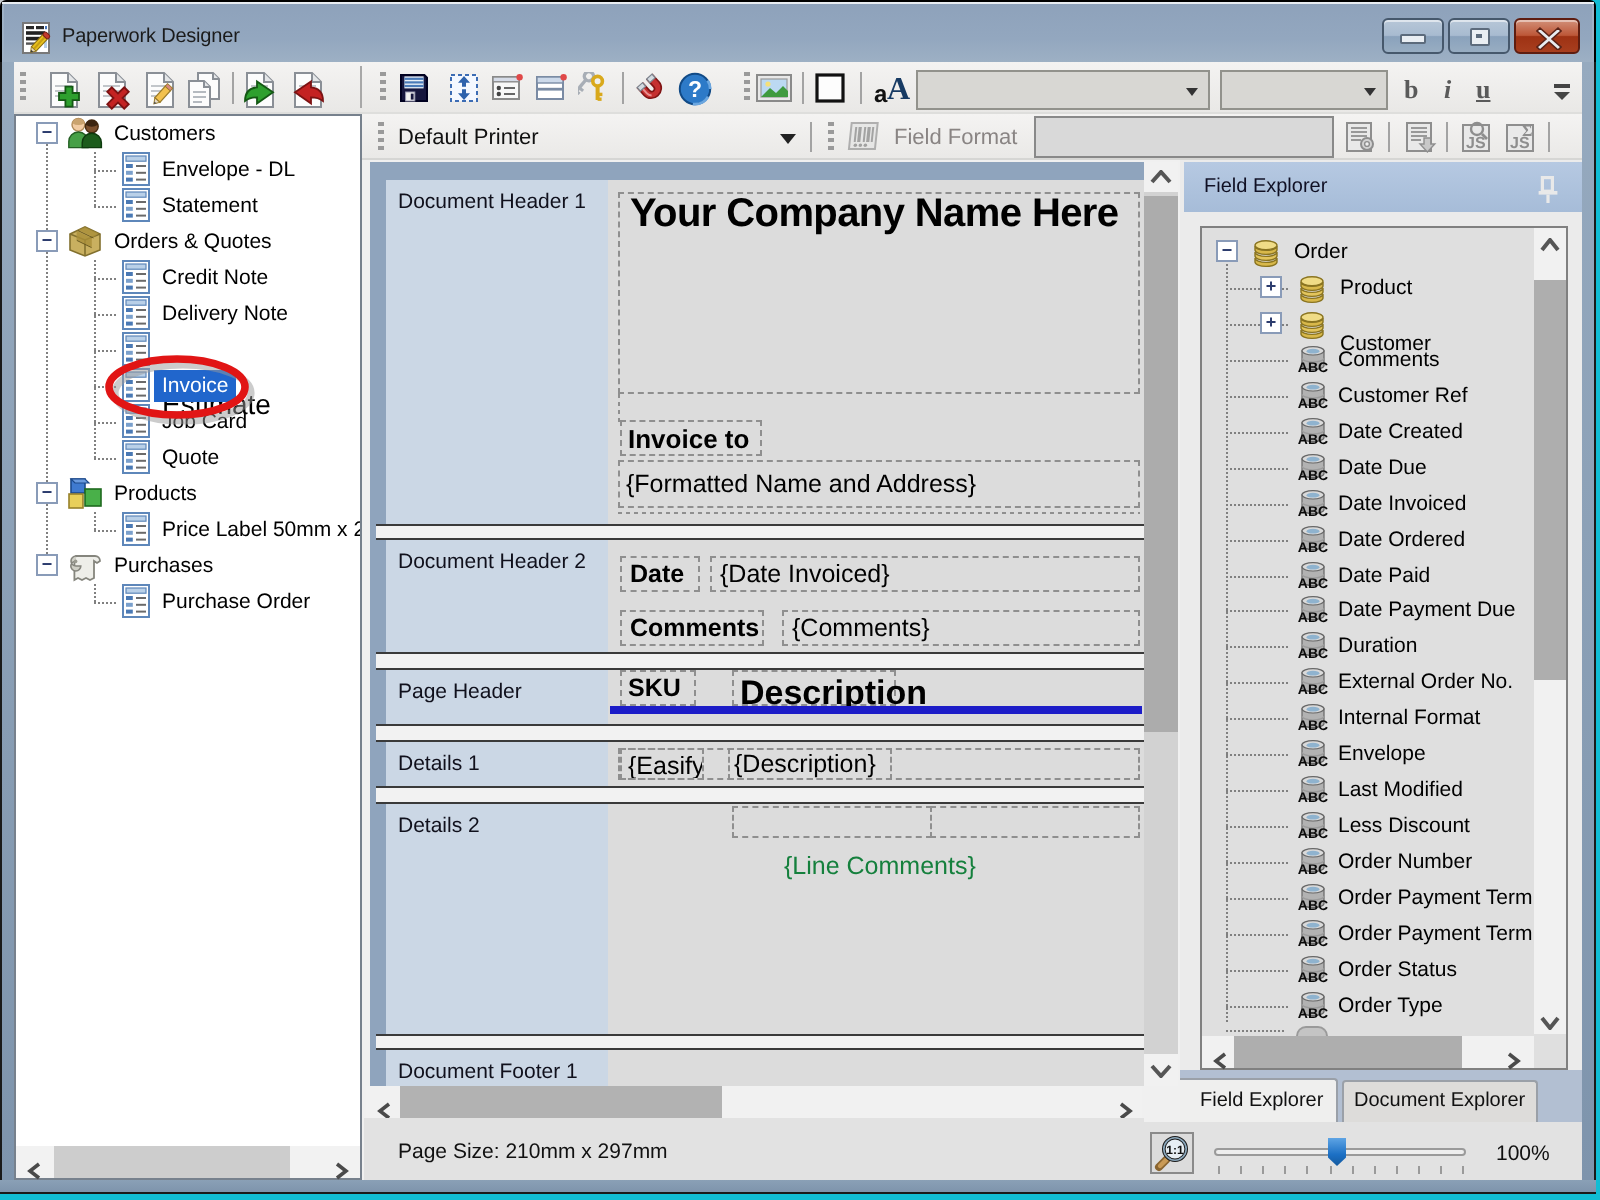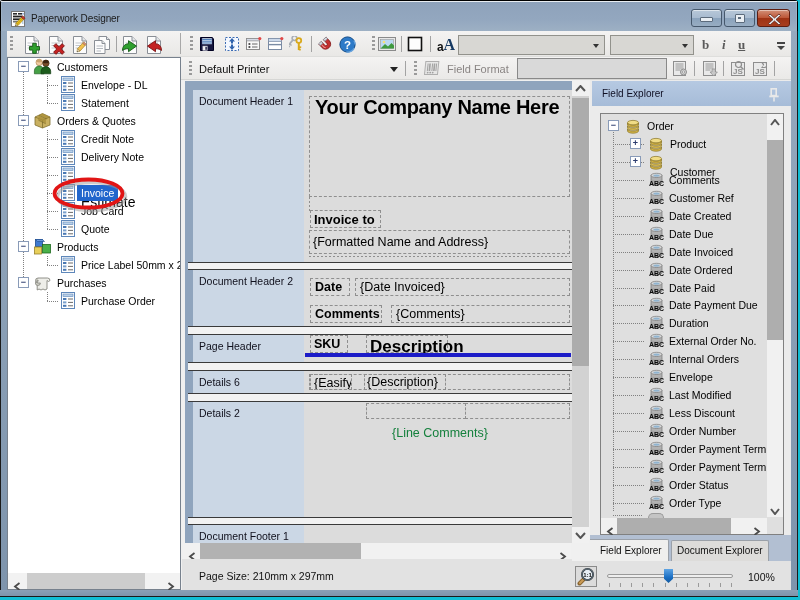--- a/index.html
+++ b/index.html
@@ -440,21 +440,21 @@
 <div class="abs" style="left:304px;top:90px;width:268px;height:172px;background:#dcdcdc;"></div>
 <div class="abs txt" style="left:199px;top:95px;font-size:10.5px;color:#10101c;">Document Header 1</div>
 <div class="abs" style="left:193px;top:270px;width:111px;height:56px;background:#cbd7e5;"></div>
 <div class="abs" style="left:304px;top:270px;width:268px;height:56px;background:#dcdcdc;"></div>
 <div class="abs txt" style="left:199px;top:275px;font-size:10.5px;color:#10101c;">Document Header 2</div>
 <div class="abs" style="left:193px;top:335px;width:111px;height:27px;background:#cbd7e5;"></div>
 <div class="abs" style="left:304px;top:335px;width:268px;height:27px;background:#dcdcdc;"></div>
 <div class="abs txt" style="left:199px;top:340px;font-size:10.5px;color:#10101c;">Page Header</div>
 <div class="abs" style="left:193px;top:371px;width:111px;height:22px;background:#cbd7e5;"></div>
 <div class="abs" style="left:304px;top:371px;width:268px;height:22px;background:#dcdcdc;"></div>
-<div class="abs txt" style="left:199px;top:376px;font-size:10.5px;color:#10101c;">Details 6</div>
+<div class="abs txt" style="left:199px;top:376px;font-size:10.5px;color:#10101c;">Details 1</div>
 <div class="abs" style="left:193px;top:402px;width:111px;height:115px;background:#cbd7e5;"></div>
 <div class="abs" style="left:304px;top:402px;width:268px;height:115px;background:#dcdcdc;"></div>
 <div class="abs txt" style="left:199px;top:407px;font-size:10.5px;color:#10101c;">Details 2</div>
 <div class="abs" style="left:193px;top:525px;width:111px;height:18px;background:#cbd7e5;"></div>
 <div class="abs" style="left:304px;top:525px;width:268px;height:18px;background:#dcdcdc;"></div>
 <div class="abs txt" style="left:199px;top:530px;font-size:10.5px;color:#10101c;">Document Footer 1</div>
 <div class="abs" style="left:188px;top:262px;width:384px;height:8px;background:#f2f2f2;border-top:1px solid #3a3a3a;border-bottom:1px solid #3a3a3a;"></div>
 <div class="abs" style="left:188px;top:326px;width:384px;height:9px;background:#f2f2f2;border-top:1px solid #3a3a3a;border-bottom:1px solid #3a3a3a;"></div>
 <div class="abs" style="left:188px;top:362px;width:384px;height:9px;background:#f2f2f2;border-top:1px solid #3a3a3a;border-bottom:1px solid #3a3a3a;"></div>
 <div class="abs" style="left:188px;top:393px;width:384px;height:9px;background:#f2f2f2;border-top:1px solid #3a3a3a;border-bottom:1px solid #3a3a3a;"></div>
@@ -657,21 +657,21 @@
 </svg></div>
 <div class="abs txt" style="left:669px;top:333px;font-size:10.5px;line-height:16px;color:#000;">External Order No.</div>
 <div class="doth" style="left:613px;top:359px;width:32px;"></div>
 <div class="abs" style="left:648px;top:351px;"><svg width="17" height="16" viewBox="0 0 17 16">
  <path d="M3 3.4 v7.4 a5.5 2 0 0 0 11 0 V3.4 Z" fill="#b2b2b2" stroke="#666" stroke-width="0.6"></path>
  <ellipse cx="8.5" cy="3.4" rx="5.5" ry="2.1" fill="#dadada" stroke="#666" stroke-width="0.6"></ellipse>
  <ellipse cx="8.5" cy="3.6" rx="3.2" ry="1.2" fill="#8fb3cf"></ellipse>
  <path d="M3 7 a5.5 2 0 0 0 11 0" fill="none" stroke="#9a9a9a" stroke-width="0.6"></path>
  <text x="8.5" y="13.8" font-size="7" font-weight="bold" fill="#0a0a0a" text-anchor="middle" font-family="Liberation Sans">ABC</text>
 </svg></div>
-<div class="abs txt" style="left:669px;top:351px;font-size:10.5px;line-height:16px;color:#000;">Internal Orders</div>
+<div class="abs txt" style="left:669px;top:351px;font-size:10.5px;line-height:16px;color:#000;">Internal Format</div>
 <div class="doth" style="left:613px;top:377px;width:32px;"></div>
 <div class="abs" style="left:648px;top:369px;"><svg width="17" height="16" viewBox="0 0 17 16">
  <path d="M3 3.4 v7.4 a5.5 2 0 0 0 11 0 V3.4 Z" fill="#b2b2b2" stroke="#666" stroke-width="0.6"></path>
  <ellipse cx="8.5" cy="3.4" rx="5.5" ry="2.1" fill="#dadada" stroke="#666" stroke-width="0.6"></ellipse>
  <ellipse cx="8.5" cy="3.6" rx="3.2" ry="1.2" fill="#8fb3cf"></ellipse>
  <path d="M3 7 a5.5 2 0 0 0 11 0" fill="none" stroke="#9a9a9a" stroke-width="0.6"></path>
  <text x="8.5" y="13.8" font-size="7" font-weight="bold" fill="#0a0a0a" text-anchor="middle" font-family="Liberation Sans">ABC</text>
 </svg></div>
 <div class="abs txt" style="left:669px;top:369px;font-size:10.5px;line-height:16px;color:#000;">Envelope</div>
 <div class="doth" style="left:613px;top:395px;width:32px;"></div>

